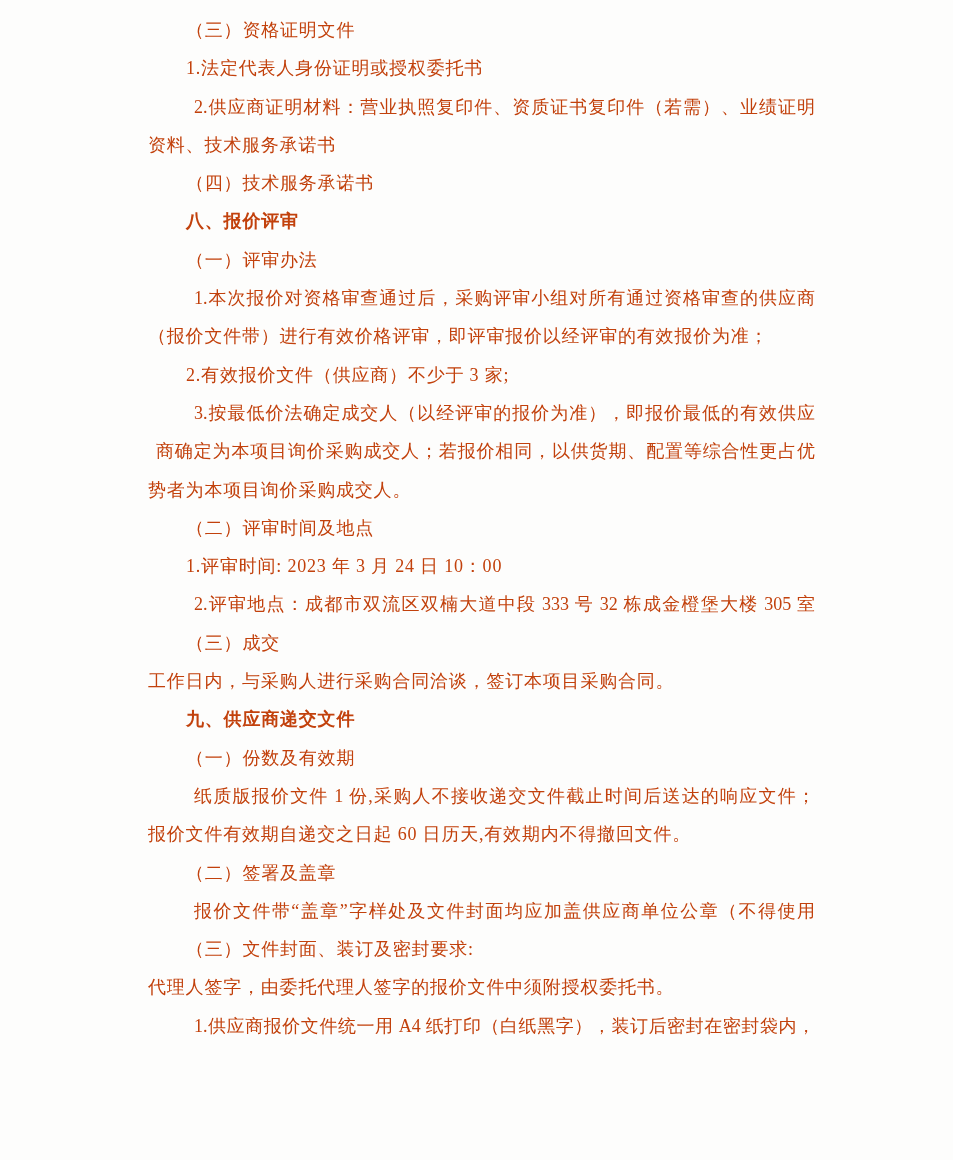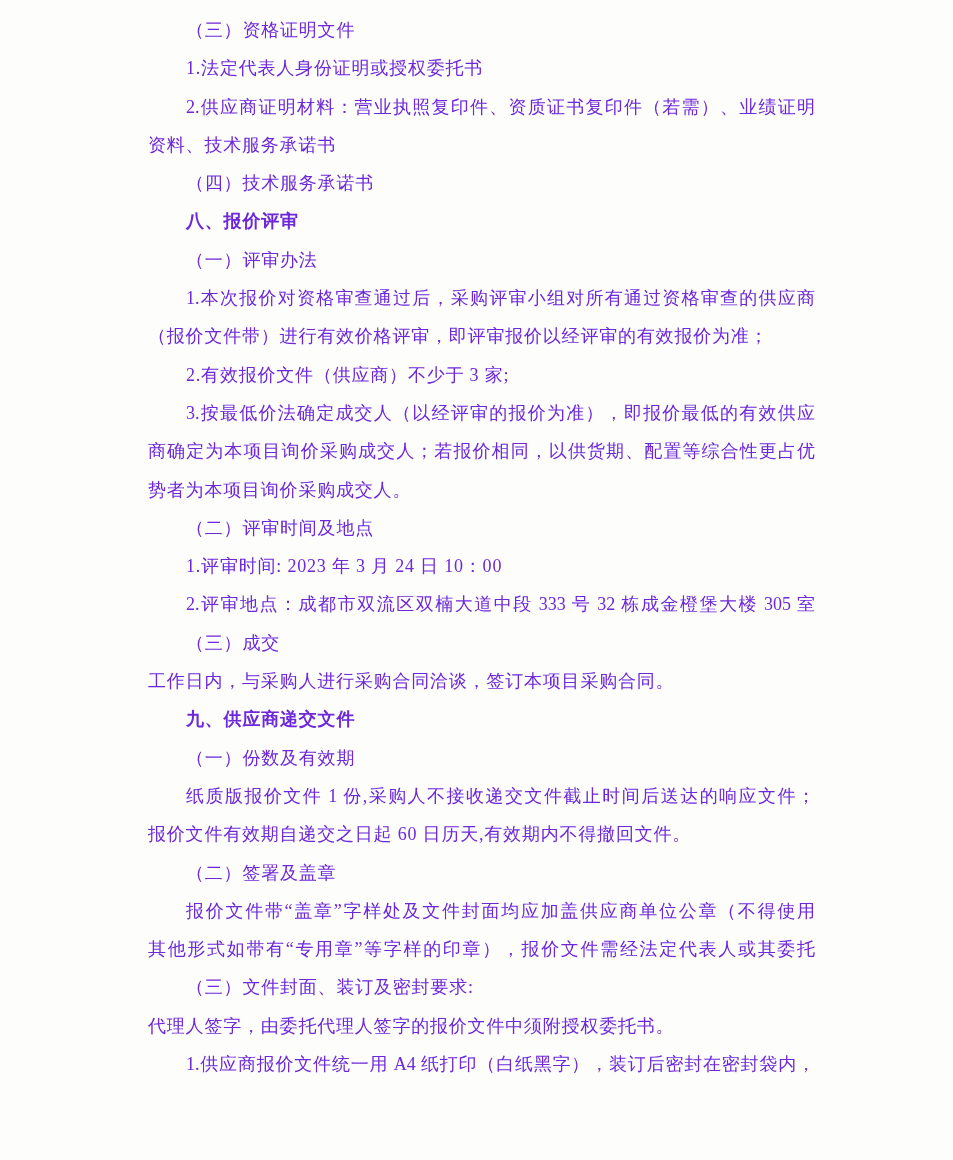--- a/index.html
+++ b/index.html
@@ -7,21 +7,21 @@
     padding: 0;
     background: #ffffff;
   }
   .page {
     position: relative;
     width: 953px;
     height: 1160px;
     background: #fdfdfc;
     overflow: hidden;
     font-family: "Liberation Serif", "DejaVu Serif", serif;
-    color: #6d28d9;
+    color: #c2410c;
   }
   .content {
     position: absolute;
     left: 148px;
     top: 11px;
     width: 667px;
   }
   .line {
     font-size: 18px;
     line-height: 38.3px;
@@ -29,20 +29,21 @@
     text-align: left;
     white-space: normal;
   }
   .indent {
     text-indent: 38px;
   }
   .fill {
     letter-spacing: normal;
     text-align: justify;
     text-align-last: justify;
+    margin-left: 8px;
   }
   .bold {
     font-weight: bold;
   }
 </style>
 </head>
 <body>
 
 <div class="page">
   <div class="content">
@@ -63,18 +64,17 @@
     <div class="line indent">1.评审时间: 2023 年 3 月 24 日 10：00</div>
     <div class="line indent fill">2.评审地点：成都市双流区双楠大道中段 333 号 32 栋成金橙堡大楼 305 室</div>
     <div class="line indent">（三）成交</div>
     <div class="line">工作日内，与采购人进行采购合同洽谈，签订本项目采购合同。</div>
     <div class="line indent bold">九、供应商递交文件</div>
     <div class="line indent">（一）份数及有效期</div>
     <div class="line indent fill">纸质版报价文件 1 份,采购人不接收递交文件截止时间后送达的响应文件；</div>
     <div class="line">报价文件有效期自递交之日起 60 日历天,有效期内不得撤回文件。</div>
     <div class="line indent">（二）签署及盖章</div>
     <div class="line indent fill">报价文件带“盖章”字样处及文件封面均应加盖供应商单位公章（不得使用</div>
-    <div class="line fill">其他形式如带有“专用章”等字样的印章），报价文件需经法定代表人或其委托</div>
     <div class="line indent">（三）文件封面、装订及密封要求:</div>
     <div class="line">代理人签字，由委托代理人签字的报价文件中须附授权委托书。</div>
     <div class="line indent fill">1.供应商报价文件统一用 A4 纸打印（白纸黑字），装订后密封在密封袋内，</div>
   </div>
 </div>
 
 </body></html>

